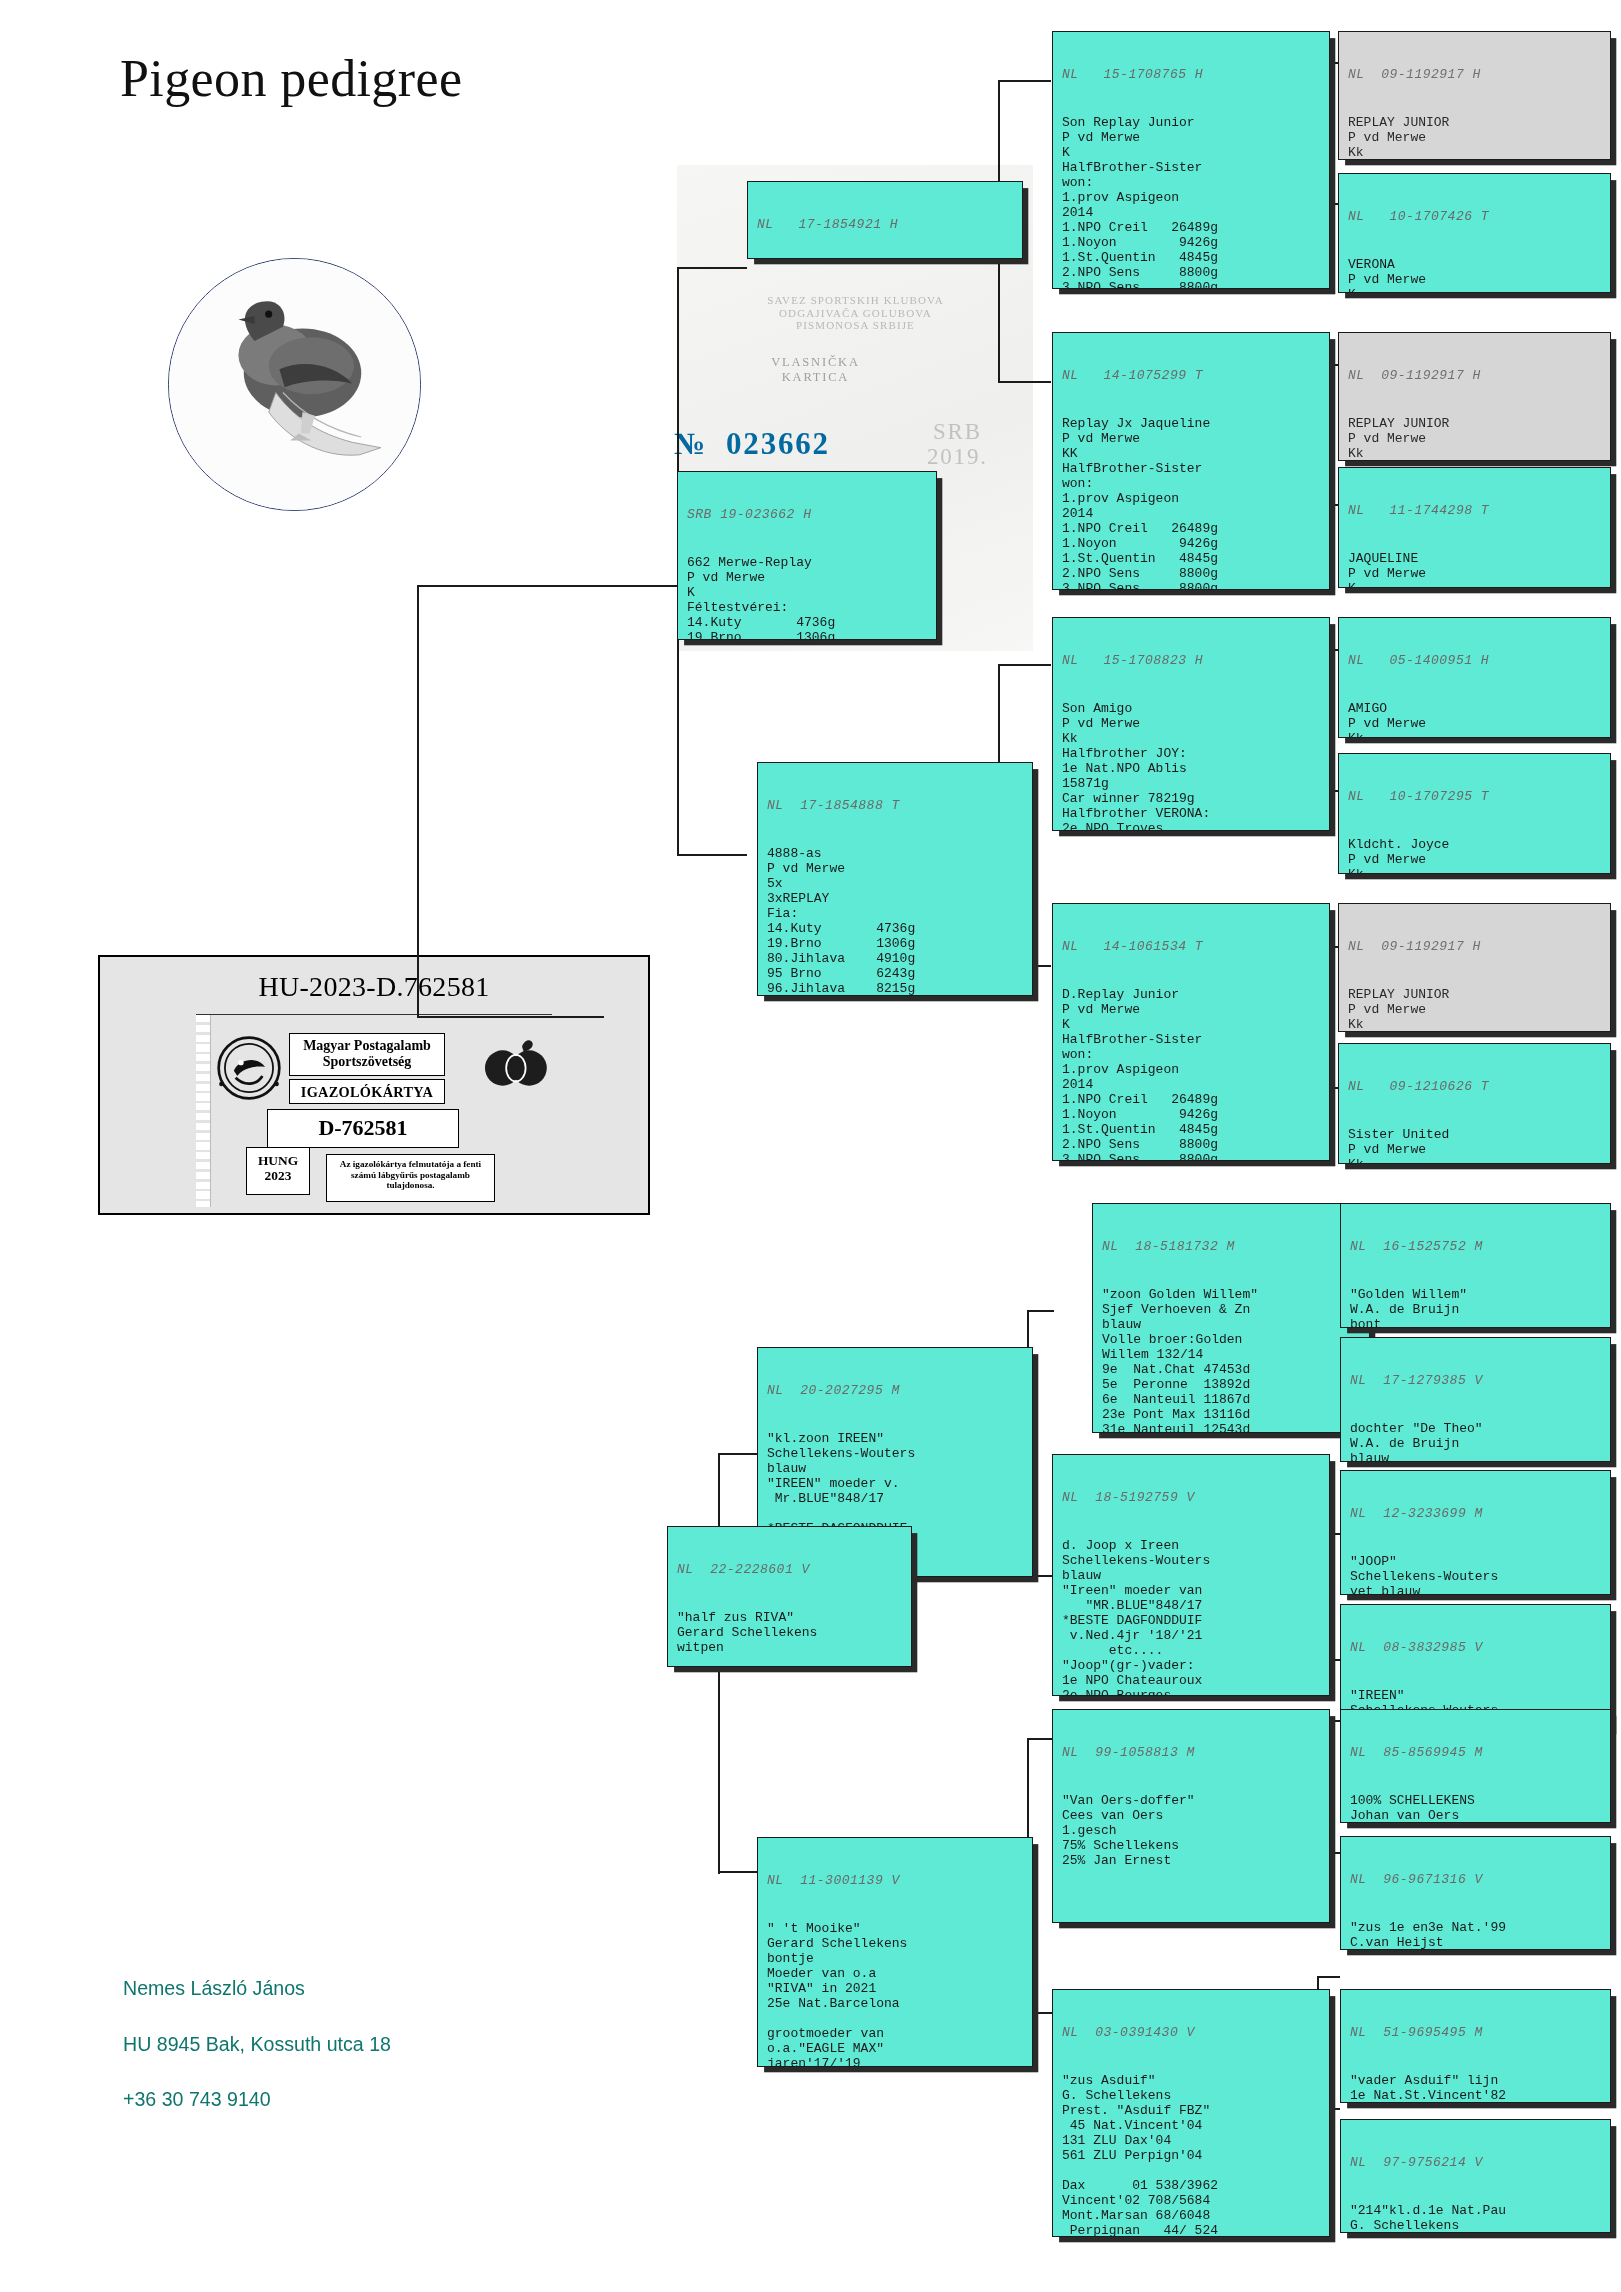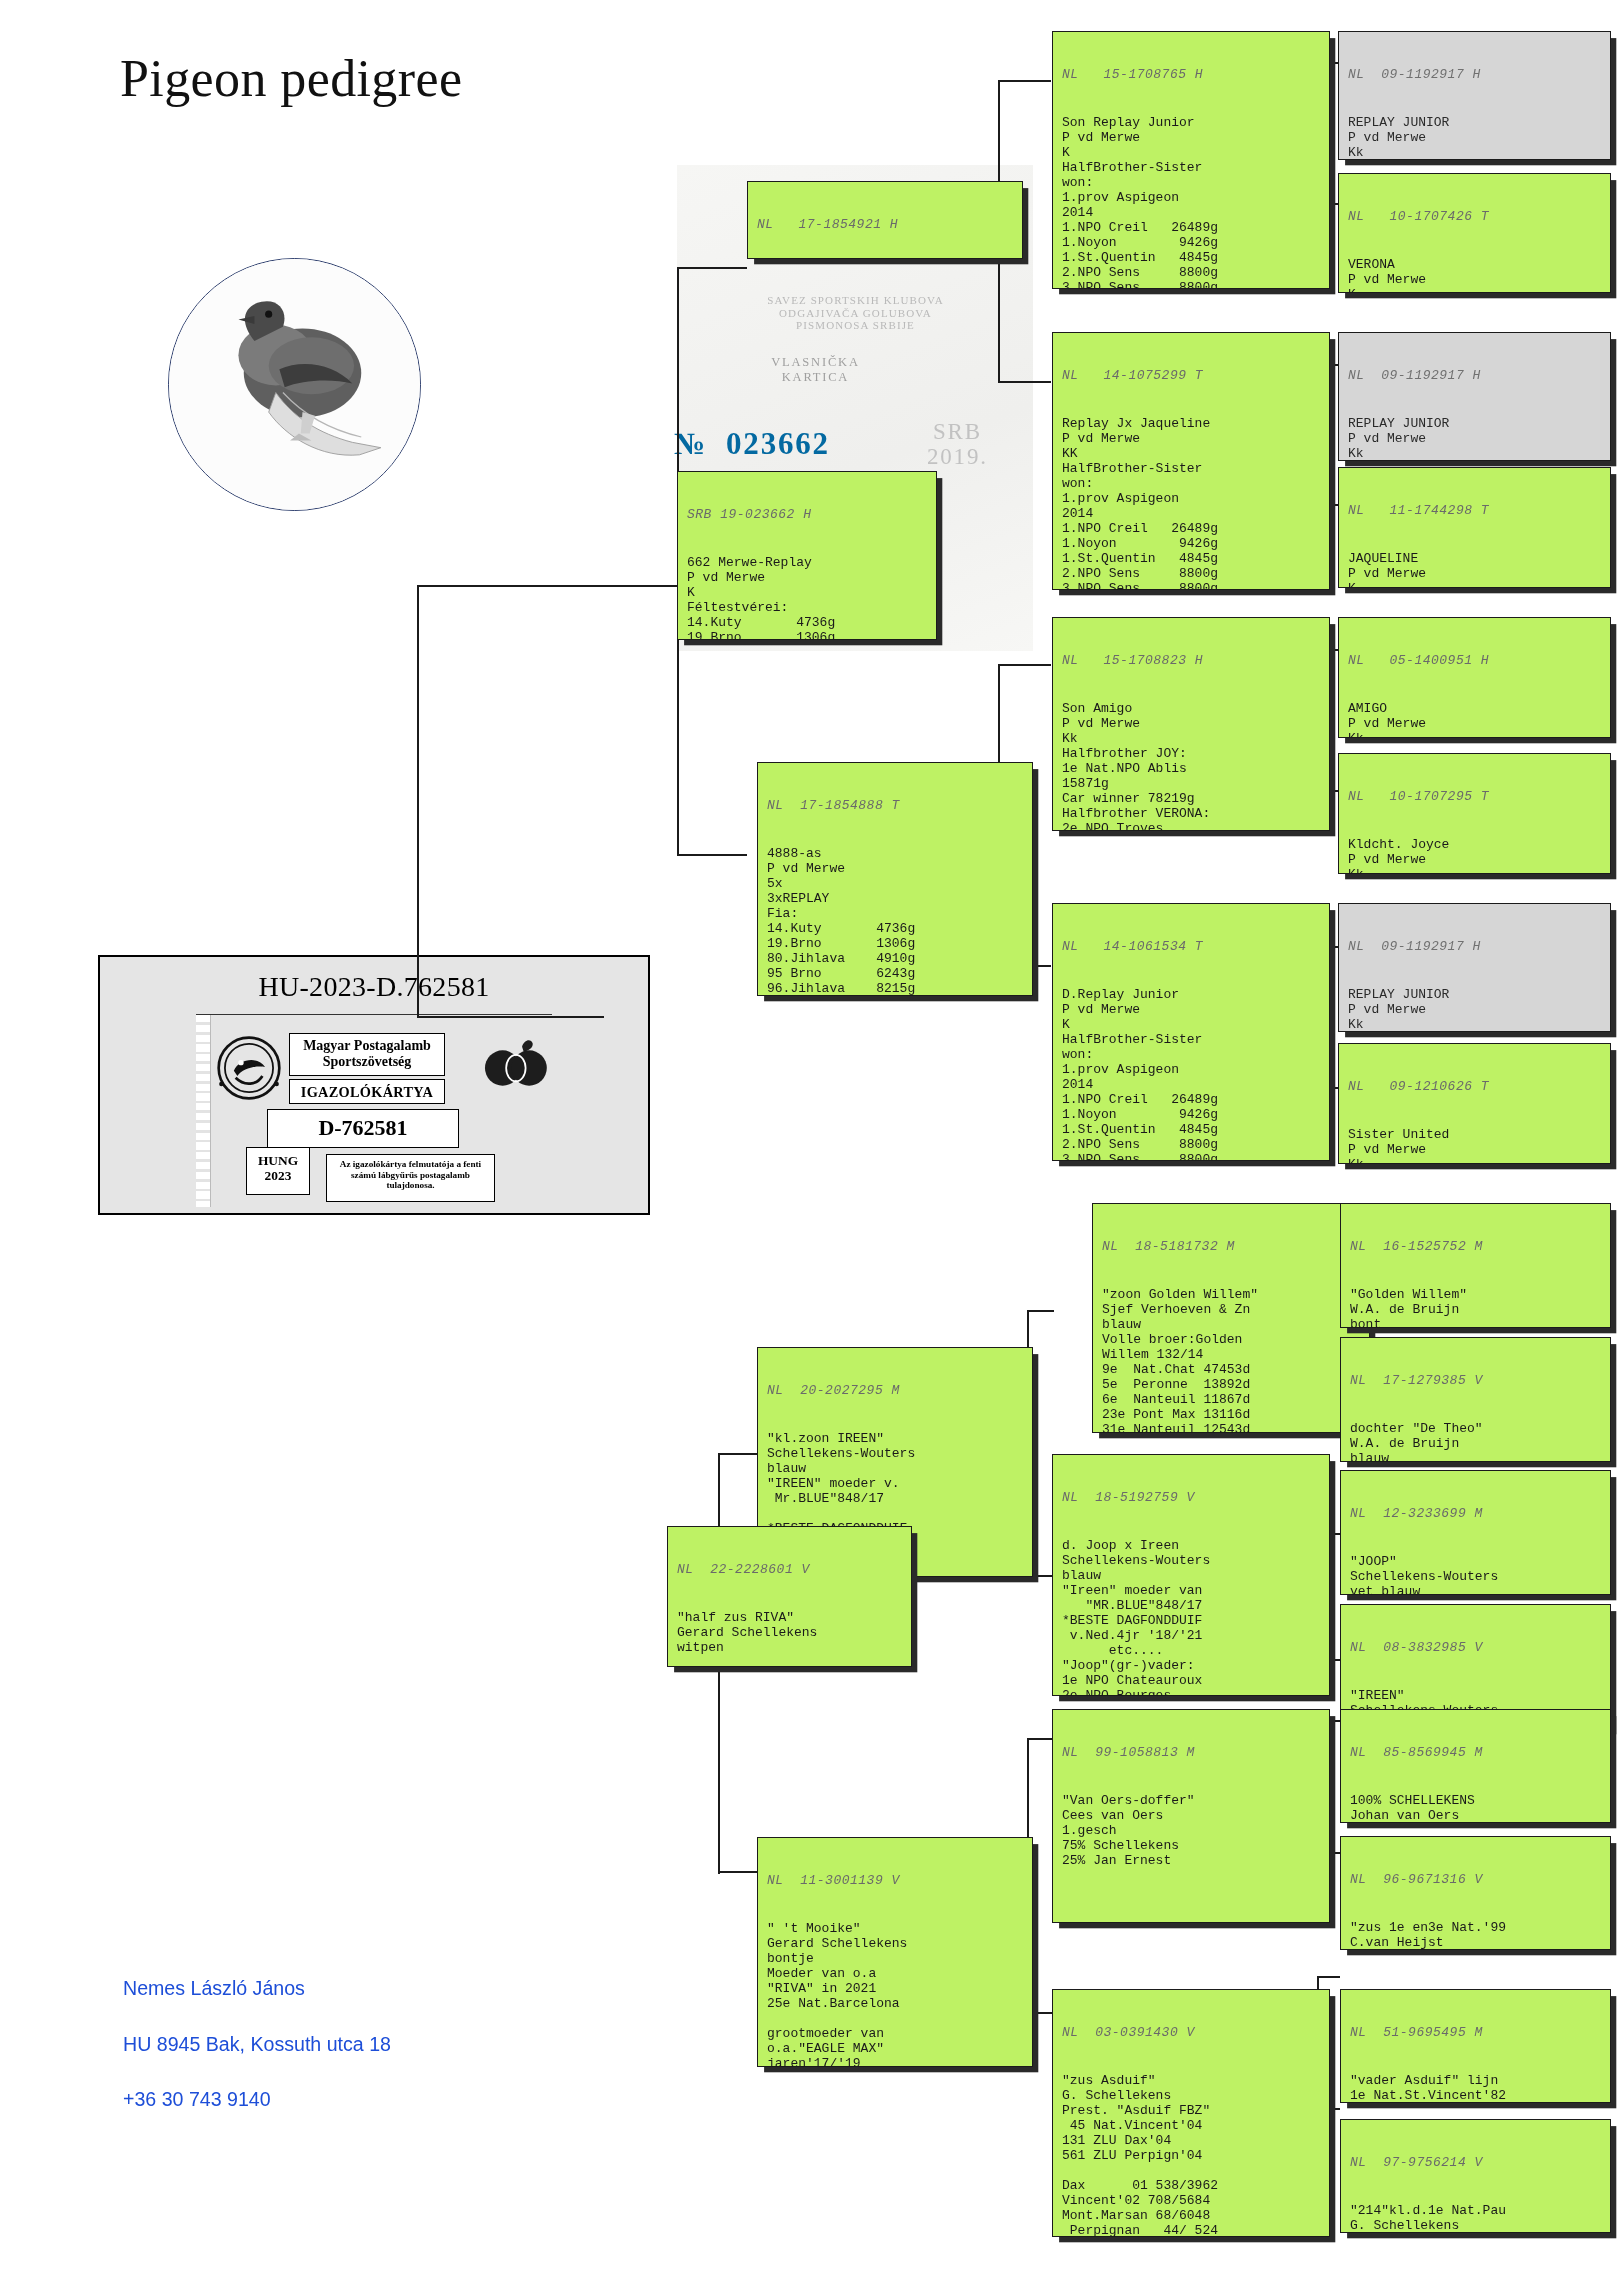--- a/index.html
+++ b/index.html
@@ -102,31 +102,31 @@
     background: repeating-linear-gradient(to bottom, #fff 0 7.1px, #e3e3e3 7.1px 9.8px);
     border-right: 0.9px solid #bbb;
   }
 
   
   .contact {
     position: absolute;
     left: 123px;
     font-family: "Liberation Sans", sans-serif;
     font-size: 19.6px;
-    color: #1d4ed8;
+    color: #0f766e;
     white-space: nowrap;
   }
   .contact.l1 { top: 1977px; }
   .contact.l2 { top: 2033px; }
   .contact.l3 { top: 2088px; }
 
   
   .pbox {
     position: absolute;
-    background: #bef264;
+    background: #5eead4;
     border: 1.8px solid #1b1b1b;
     box-sizing: border-box;
     font-family: "Liberation Mono", monospace;
     font-size: 13px;
     line-height: 15px;
     color: #1a1a1a;
     padding: 5.3px 7.1px 3.6px 9px;
     box-shadow: 6.2px 6.2px 0 -0.9px #2a2a2a;
     overflow: hidden;
     white-space: pre;

